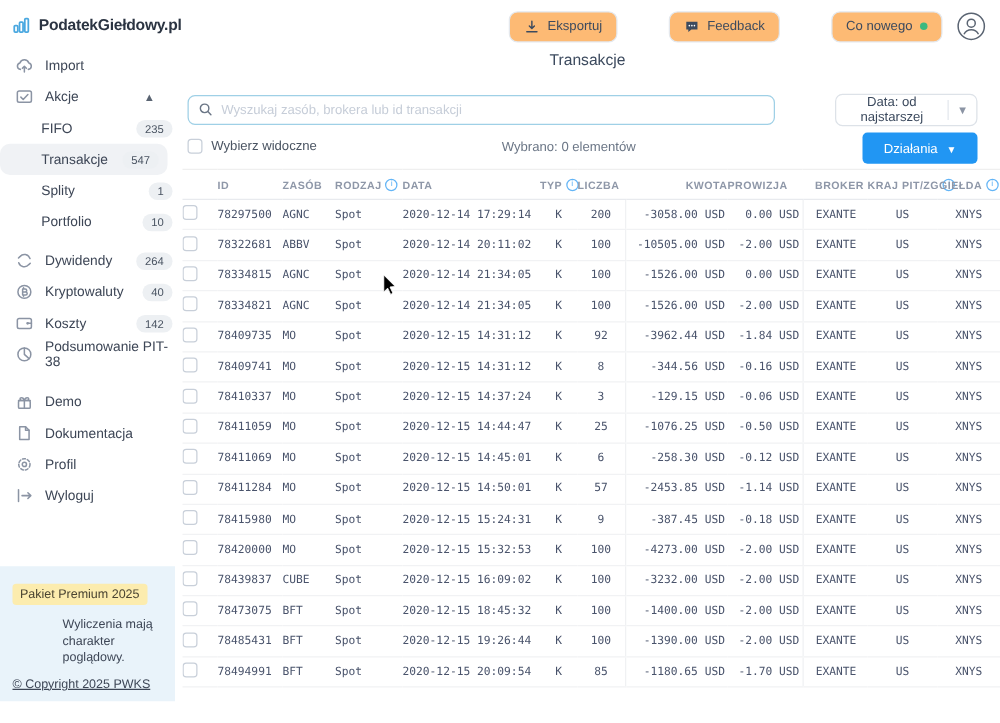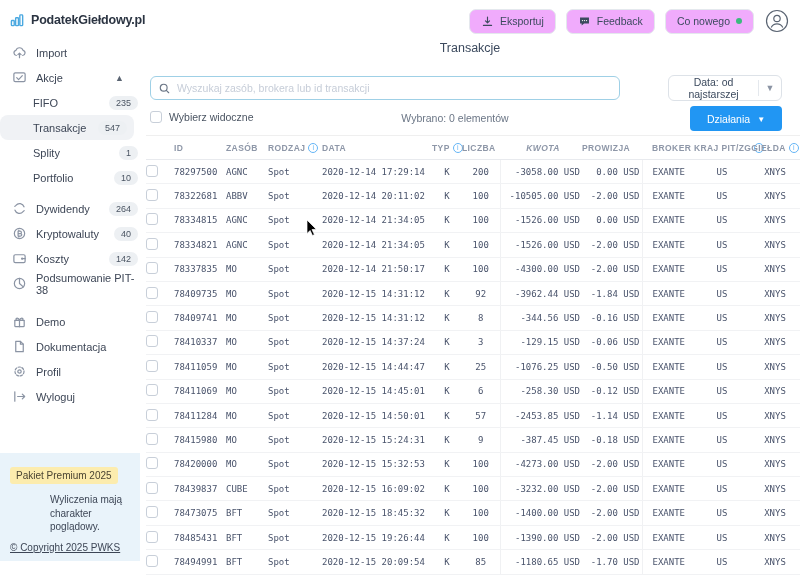--- a/index.html
+++ b/index.html
@@ -24,22 +24,22 @@
   .icn { width:15px; height:15px; flex:0 0 15px; display:inline-flex; }
   .icn svg { width:15px; height:15px; stroke:#8b94a4; fill:none; stroke-width:1.3; stroke-linecap:round; stroke-linejoin:round; }
 
   .premium { position:absolute; left:0; right:0; bottom:0; height:108px; background:#e9f3fa; padding:12px 10px 8px 10px; }
   .premium-title { display:inline-block; background:#fcecae; color:#4a4432; font-size:10px; padding:3px 6px; border-radius:3px; }
   .premium-note { margin-top:9px; font-size:10px; line-height:1.35; color:#3d4656;margin-left:40px; }
   .premium-copy { margin-top:8px; font-size:10px; color:#3d4656; text-decoration:underline; cursor:pointer; }
 
   
   .topbar { position:absolute; top:8px; right:10px; display:flex; align-items:center; gap:10px; }
-  .tb-btn { display:flex; align-items:center; gap:6px; height:25px; padding:0 11px; background:#f0abfc;
-    border:1px solid #e4e8ed; border-radius:7px; font-size:10.5px; color:#3c4a5e; cursor:pointer; }
+  .tb-btn { display:flex; align-items:center; gap:6px; height:25px; padding:0 11px; background:#fdba74;
+    border:1px solid #e4e8ed; border-radius:7px; font-size:10.5px; color:#3c4a5e; cursor:pointer;margin-left:31px; }
   .tb-btn svg { width:13px; height:13px; }
   .green-dot { width:6px; height:6px; border-radius:50%; background:#3cb97f; }
   .avatar { width:26px; height:26px; cursor:pointer; display:flex; }
   .avatar svg { width:26px; height:26px; stroke:#5a6472; fill:none; stroke-width:1.2; }
 
   
   .page-title { position:absolute; top:41px; left:140px; right:0; text-align:center; font-size:12.5px; font-weight:400; color:#3c4a5e; }
 
   .search-wrap { position:absolute; top:76px; left:150px; width:470px; height:24px; }
   .search-wrap input { width:100%; height:100%; border:1px solid #9fd0e6; border-radius:6px;
@@ -67,21 +67,21 @@
   .tx-table { position:absolute; top:135px; left:146px; width:654px; border-collapse:collapse; table-layout:fixed; }
   .tx-table th { height:24px; font-size:8.5px; font-weight:600; letter-spacing:0.4px; color:#8e97a8;
     text-align:left; border-top:1px solid #efefef; border-bottom:1px solid #e8eaee; white-space:nowrap; }
   .tx-table td { height:24.4px; font-family:"DejaVu Sans Mono", monospace; font-size:9px; color:#49536b;
     border-bottom:1px solid #f1f2f4; white-space:nowrap; overflow:hidden; }
   .col-cb { width:28px; } .col-id { width:52px; } .col-asset { width:42px; } .col-kind { width:54px; }
   .col-date { width:110px; } .col-type { width:30px; text-align:center; } .col-qty { width:38px; text-align:center; }
   .col-amount { width:82px; text-align:right; } .col-fee { width:60px; text-align:right; }
   .col-broker { width:52px; padding-left:10px; } .col-country { width:56px; text-align:center; }
   .col-exchange { width:50px; text-align:center; }
-  th.col-amount { text-align:center; padding-left:4px;font-style:italic; }
+  th.col-amount { text-align:right; padding-left:4px; }
   th.col-broker { padding-left:10px; }
   th.col-country, th.col-exchange, th.col-type { text-align:center; }
   td.col-amount, td.col-fee { padding-right:2px; }
   td.col-amount { border-left:1px solid #f0f1f3; }
   td.col-broker { border-left:1px solid #f0f1f3; }
   .info-i { display:inline-flex; align-items:center; justify-content:center; width:10px; height:10px;
     border:1px solid var(--accent-light,#64b5f6); color:var(--accent-light,#64b5f6); border-radius:50%;
     font-size:7px; font-weight:400; margin-left:3px; vertical-align:-2px; cursor:pointer; letter-spacing:0; }
   .hdr-flex { display:inline-flex; align-items:center; }
 
@@ -385,34 +385,20 @@
           <td class="col-type">K</td>
           <td class="col-qty">100</td>
           <td class="col-amount">-1526.00 USD</td>
           <td class="col-fee">-2.00 USD</td>
           <td class="col-broker">EXANTE</td>
           <td class="col-country">US</td>
           <td class="col-exchange">XNYS</td>
         </tr>
         <tr>
           <td class="col-cb"><span class="cb"></span></td>
-          <td class="col-id">78337835</td>
-          <td class="col-asset">MO</td>
-          <td class="col-kind">Spot</td>
-          <td class="col-date">2020-12-14 21:50:17</td>
-          <td class="col-type">K</td>
-          <td class="col-qty">100</td>
-          <td class="col-amount">-4300.00 USD</td>
-          <td class="col-fee">-2.00 USD</td>
-          <td class="col-broker">EXANTE</td>
-          <td class="col-country">US</td>
-          <td class="col-exchange">XNYS</td>
-        </tr>
-        <tr>
-          <td class="col-cb"><span class="cb"></span></td>
           <td class="col-id">78409735</td>
           <td class="col-asset">MO</td>
           <td class="col-kind">Spot</td>
           <td class="col-date">2020-12-15 14:31:12</td>
           <td class="col-type">K</td>
           <td class="col-qty">92</td>
           <td class="col-amount">-3962.44 USD</td>
           <td class="col-fee">-1.84 USD</td>
           <td class="col-broker">EXANTE</td>
           <td class="col-country">US</td>

